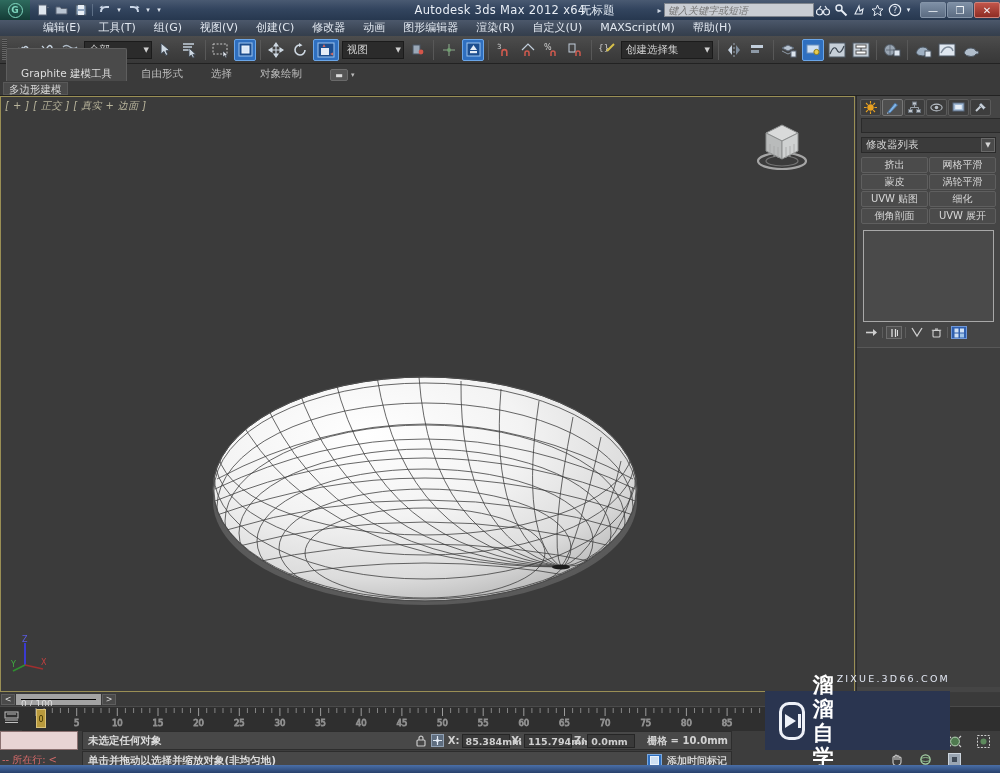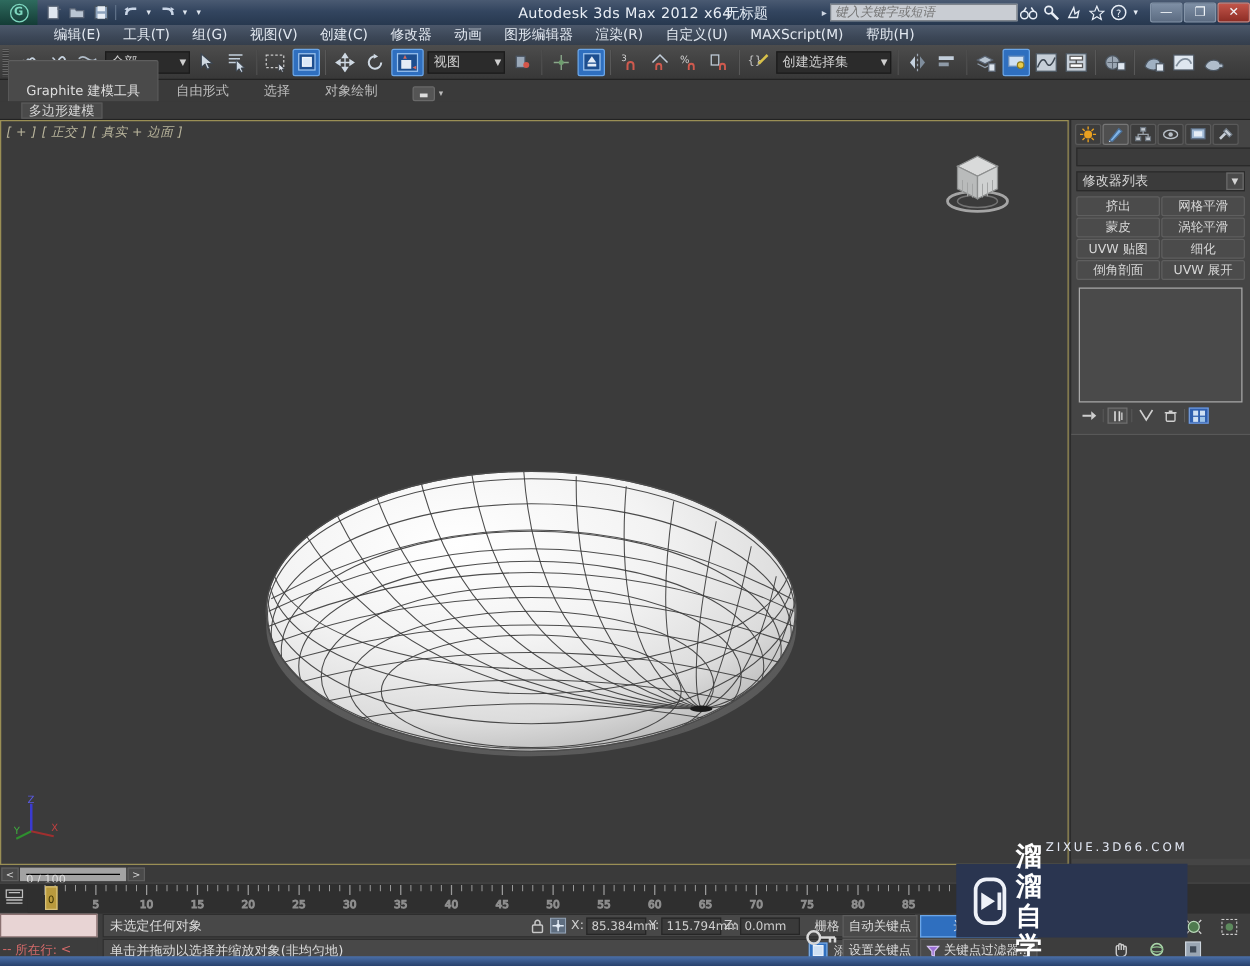--- a/index.html
+++ b/index.html
@@ -90,21 +90,21 @@
     position:absolute; left:0; top:64px; width:1000px; height:32px;
     background:#3a3a3a; border-bottom:1px solid #222;
   }
   .ribtabs { display:flex; height:17px; align-items:flex-end; padding-left:6px; }
   .ribtab {
     height:16px; line-height:16px; padding:16px 14px; font-size:10.5px; color:#bdbdbd;
   }
   .ribtab.active { background:#4a4a4a; color:#e8e8e8; border:1px solid #5e5e5e; border-bottom:none;
                    border-radius:2px 2px 0 0;}
   .ribtab.gph { color:#ddd; }
-  .ribsub { height:14px; display:flex; align-items:center; padding-left:17px; background:#3a3a3a;}
+  .ribsub { height:14px; display:flex; align-items:center; padding-left:3px; background:#3a3a3a;}
   .ribsubbtn { font-size:10.5px; background:#4a4a4a; border:1px solid #595959; padding:0 5px; height:13px; line-height:12px;}
   .ribminibtn { width:18px;height:12px;background:#555;border:1px solid #6a6a6a;border-radius:2px;
                 display:flex;align-items:center;justify-content:center;font-size:8px;color:#ddd;}
 
   
   .viewport {
     position:absolute; left:0; top:96px; width:855px; height:596px;
     background:#3b3b3b; border:1px solid #9a8f55; overflow:hidden;
   }
   .vplabel { position:absolute; left:4px; top:2px; font-size:10px; color:#b9b59c; letter-spacing:0.4px;font-style:italic;}
@@ -156,21 +156,21 @@
   .tb-ruler { position:absolute; left:22px; top:0; right:0; height:24px; }
   .tb-slider { position:absolute; left:36px; top:2px; width:10px; height:19px; background:#b99a3d; border:1px solid #d9c27a; }
   .tb-slider span{ font-size:8px; color:#3a3000; display:block; text-align:center; line-height:19px;}
 
   
   .bottombar { position:absolute; left:0; top:731px; width:1000px; height:42px; background:#3d3d3d; }
   .mx-left { position:absolute; left:0; top:0; width:80px; height:42px; }
   .mx-listener { width:78px; height:19px; background:#e8d4d4; border:1px solid #8a7070; }
   .mx-prompt { width:78px; height:19px; background:#3d3d3d; display:flex;align-items:center; gap:3px;
                font-size:10px; color:#d46a6a; padding-left:2px;}
-  .statuszone { position:absolute; left:82px; top:0; width:650px; height:42px; }
+  .statuszone { position:absolute; left:82px; top:0; width:650px; height:42px;font-weight:bold; }
   .statusline {
     height:19px; background:#484848; border:1px solid #2d2d2d; margin-bottom:1px;
     display:flex; align-items:center; padding-left:5px; font-size:10.5px; color:#dcdcdc;
   }
   .coordbox { display:flex; align-items:center; margin-left:auto; gap:2px; padding-right:3px;}
   .coordlabel { font-size:10px; color:#d0d0d0; }
   .coordfield { width:48px; height:14px; background:#3a3a3a; border:1px solid #262626;
                 font-size:9.5px; color:#cfcfcf; padding-left:3px; line-height:13px;}
   .gridtxt { font-size:10px; color:#d2d2d2; margin-left:10px; }
   .animzone { position:absolute; left:640px; top:0; width:230px; height:42px; display:flex; }
@@ -926,41 +926,20 @@
           <span style="display:flex;align-items:center;justify-content:center;width:15px;height:14px;background:#2f6fbf;border:1px solid #7aa8de">
             <svg width="9" height="9" viewBox="0 0 9 9">
                 <rect x="0.5" y="0.5" width="8" height="8" fill="#cfe0f3" stroke="#eaf2fb"></rect>
               </svg>
           </span>
           <span style="font-size:10px;color:#d2d2d2">添加时间标记</span>
         </div>
       </div>
     </div>
 
-    <div class="animzone">
-      <div class="keybig">
-        <svg width="26" height="14" viewBox="0 0 26 14">
-            <circle cx="7" cy="7" r="5" fill="none" stroke="#d8d8d8" stroke-width="2"></circle>
-            <path d="M12 7 H24 M20 7 V11 M24 7 V11" stroke="#d8d8d8" stroke-width="2"></path>
-          </svg>
-      </div>
-      <div class="animbtns">
-        <div class="animbtn">自动关键点</div>
-        <div class="animbtn">设置关键点</div>
-      </div>
-      <div class="animbtns" style="margin-left:2px">
-        <div class="animbtn sel">选定对象</div>
-        <div class="animbtn" style="gap:3px">
-          <svg width="11" height="11" viewBox="0 0 11 11">
-              <path d="M1 2 L10 2 L6.5 6 V10 L4.5 9 V6z" fill="#9b6fd4" stroke="#d2bff0"></path>
-            </svg>
-          <span>关键点过滤器...</span>
-        </div>
-      </div>
-    </div>
 
     <div class="navzone">
       <div class="navgrid">
         <div class="navbtn">
           <svg width="13" height="13" viewBox="0 0 13 13">
               <circle cx="5.5" cy="5.5" r="3.6" fill="none" stroke="#cdcdcd" stroke-width="1.3"></circle>
               <path d="M8.3 8.3 L12 12" stroke="#cdcdcd" stroke-width="1.6"></path>
             </svg>
         </div>
         <div class="navbtn">

